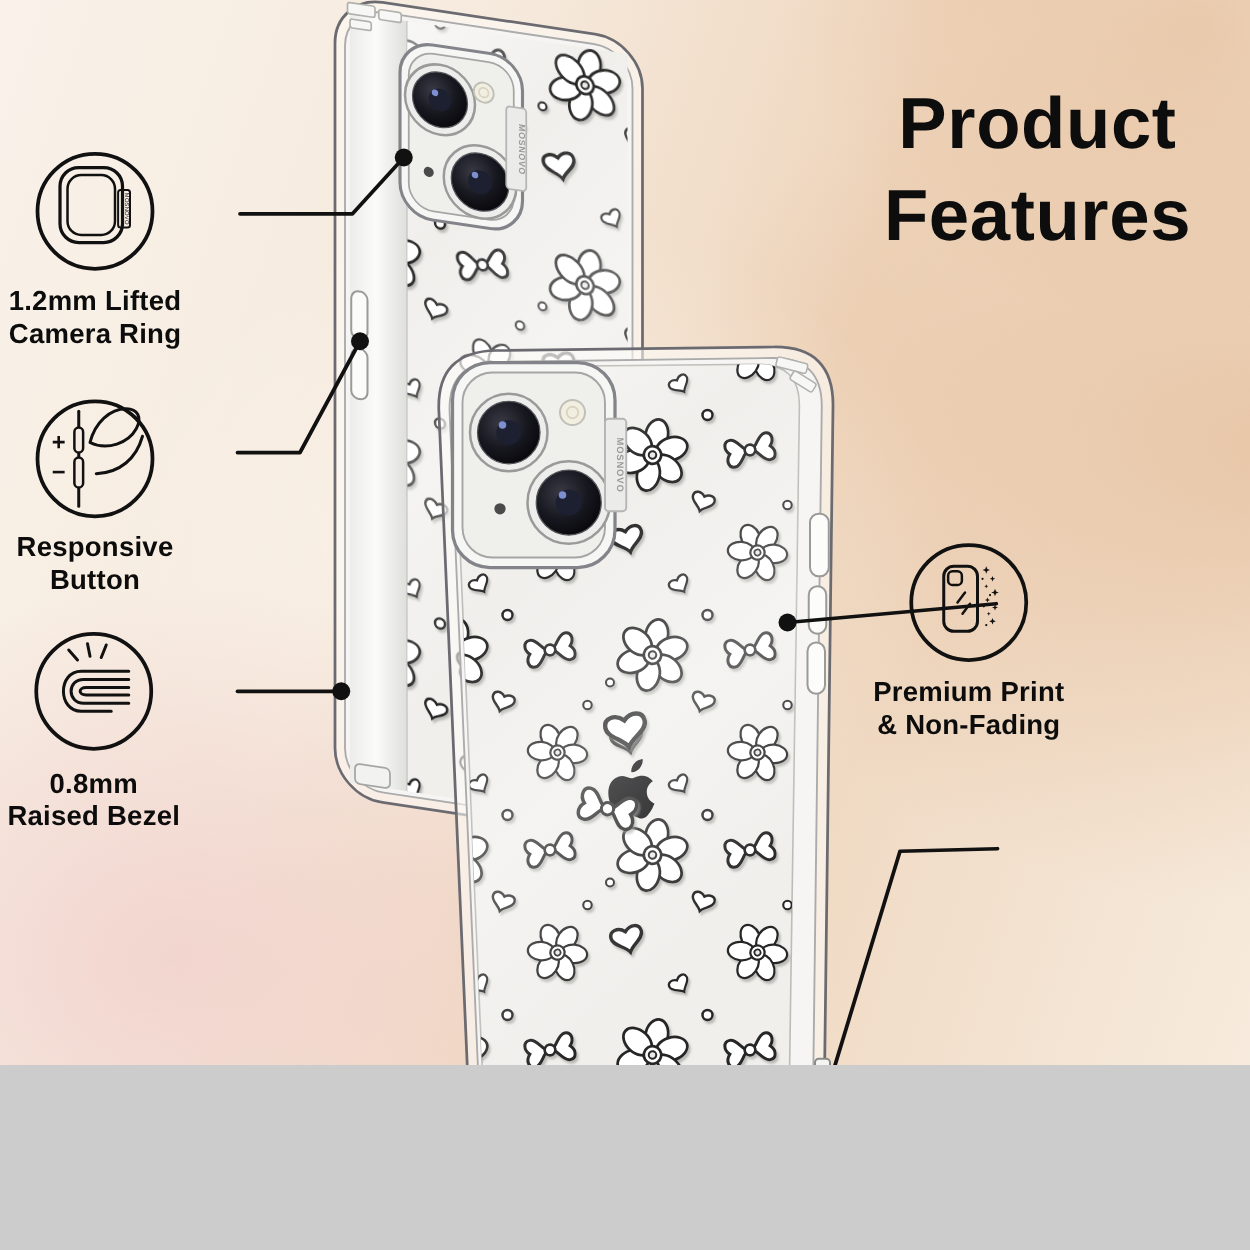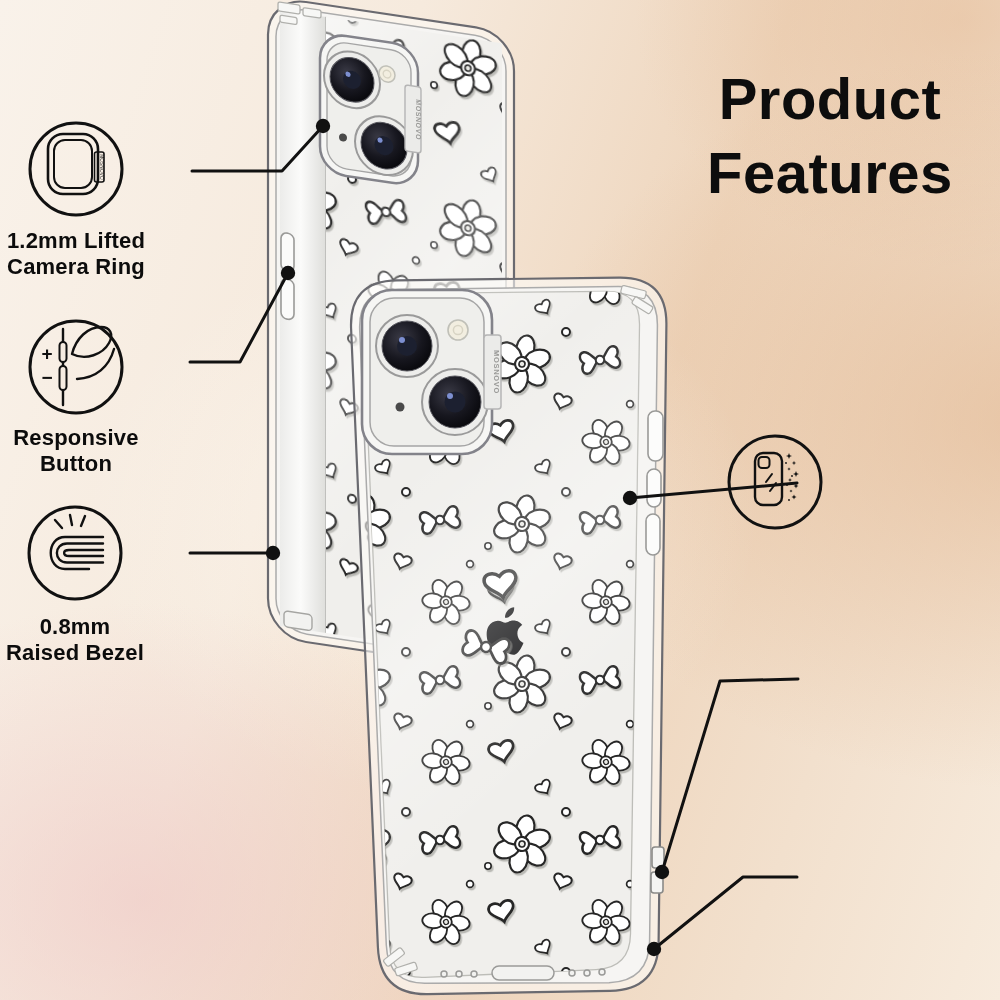--- a/index.html
+++ b/index.html
@@ -1,17 +1,17 @@
 <!DOCTYPE html>
 <html><head>
 <meta charset="utf-8">
 <style>
   html,body{margin:0;padding:0;background:#ccc;}
   .canvas{
-    position:relative;width:1000px;height:1000px;overflow:hidden;
+    position:relative;width:1000px;height:852px;overflow:hidden;
     font-family:"Liberation Sans","DejaVu Sans",sans-serif;
     background:
       radial-gradient(620px 480px at 14% 90%, rgba(238,198,196,0.60), rgba(238,198,196,0) 62%),
       radial-gradient(520px 420px at 42% 52%, rgba(253,249,243,0.55), rgba(253,249,243,0) 65%),
       radial-gradient(760px 560px at 103% 42%, rgba(222,173,130,0.55), rgba(222,173,130,0) 66%),
       radial-gradient(500px 380px at 96% 2%,  rgba(226,180,140,0.45), rgba(226,180,140,0) 65%),
       linear-gradient(108deg,#f9f2ea 0%,#f6eadd 32%,#eed5bc 60%,#f2e0cd 80%,#f7ebdd 100%);
   }
   .scene{position:absolute;left:0;top:0;}
   .title{
@@ -321,17 +321,21 @@
           <path d="M0,-1 L0.28,-0.28 L1,0 L0.28,0.28 L0,1 L-0.28,0.28 L-1,0 L-0.28,-0.28 Z" transform="translate(71,54) scale(2.4)"></path>
           <path d="M0,-1 L0.28,-0.28 L1,0 L0.28,0.28 L0,1 L-0.28,0.28 L-1,0 L-0.28,-0.28 Z" transform="translate(66,59) scale(1.6)"></path>
           <path d="M0,-1 L0.28,-0.28 L1,0 L0.28,0.28 L0,1 L-0.28,0.28 L-1,0 L-0.28,-0.28 Z" transform="translate(69,65) scale(2.6)"></path>
           <circle cx="61" cy="31" r="0.9"></circle>
             <circle cx="67" cy="44" r="0.9"></circle>
             <circle cx="62" cy="53" r="0.9"></circle>
             <circle cx="64" cy="68" r="0.9"></circle>
         </g>
       </svg>
     </div>
+    <div class="f-label">
+      <span>Premium Print</span>
+        <span>&amp; Non-Fading</span>
+    </div>
   </div>
 
 
 
 </div>
 
 </body></html>

